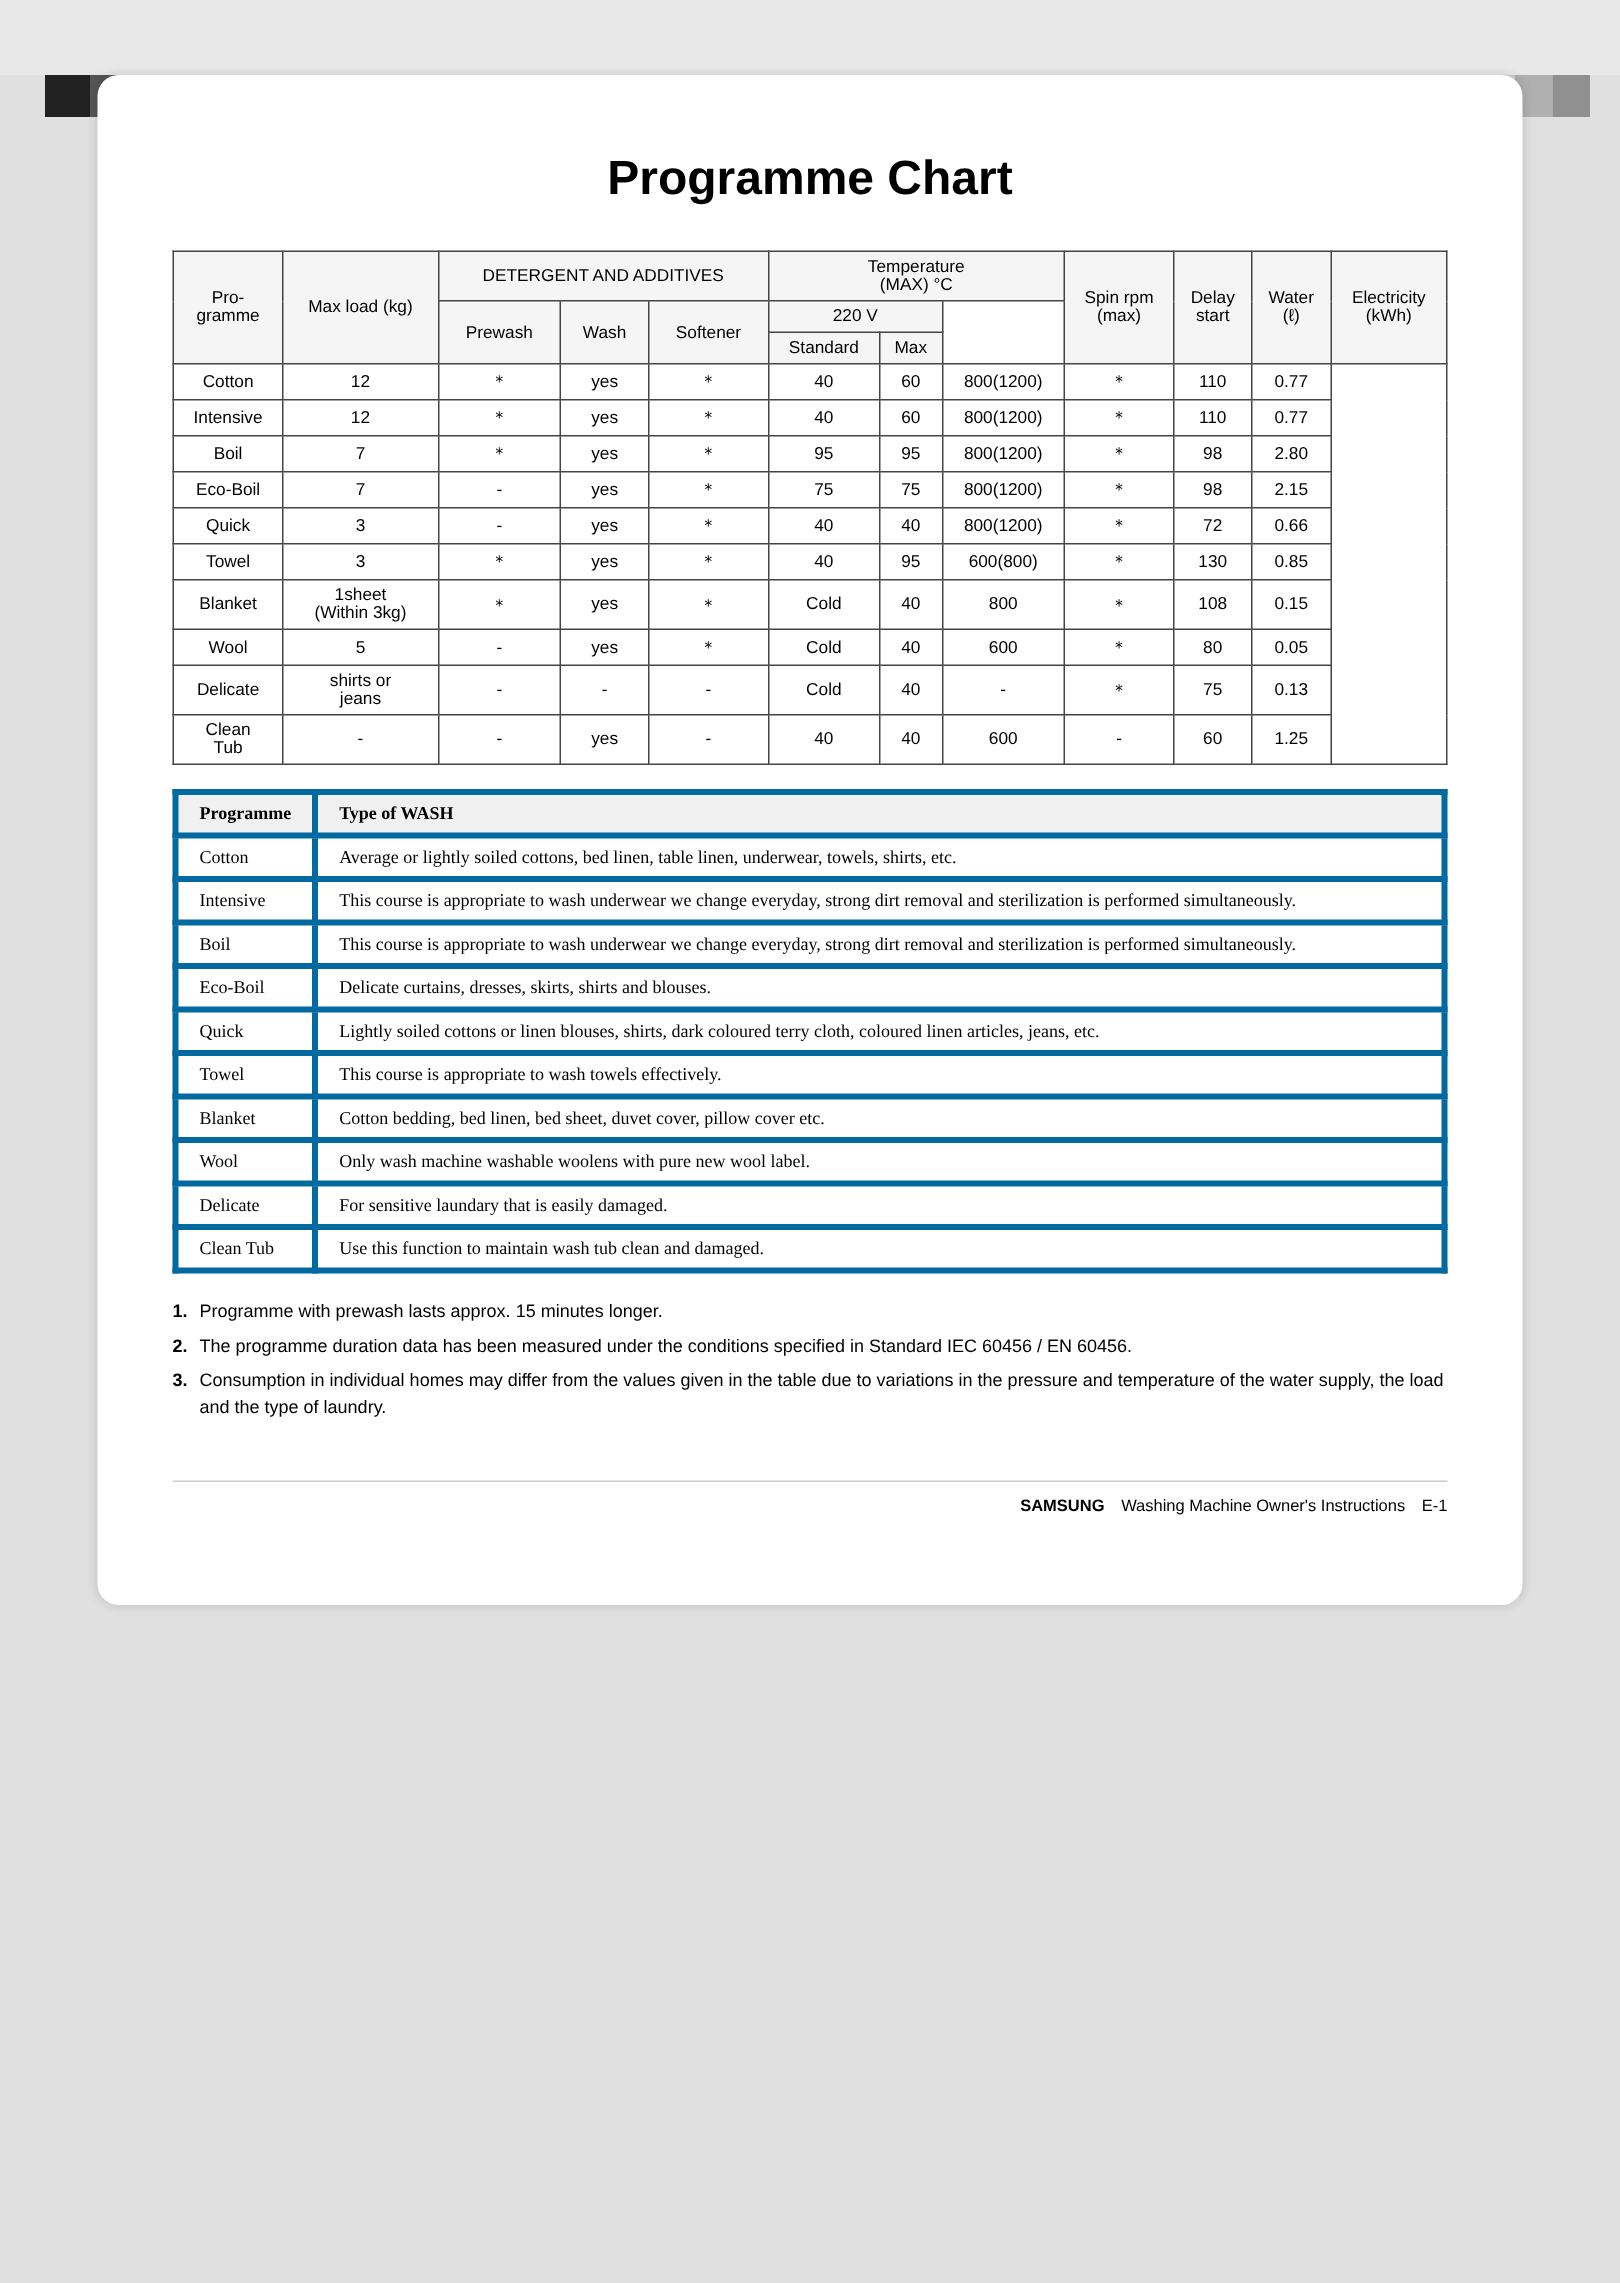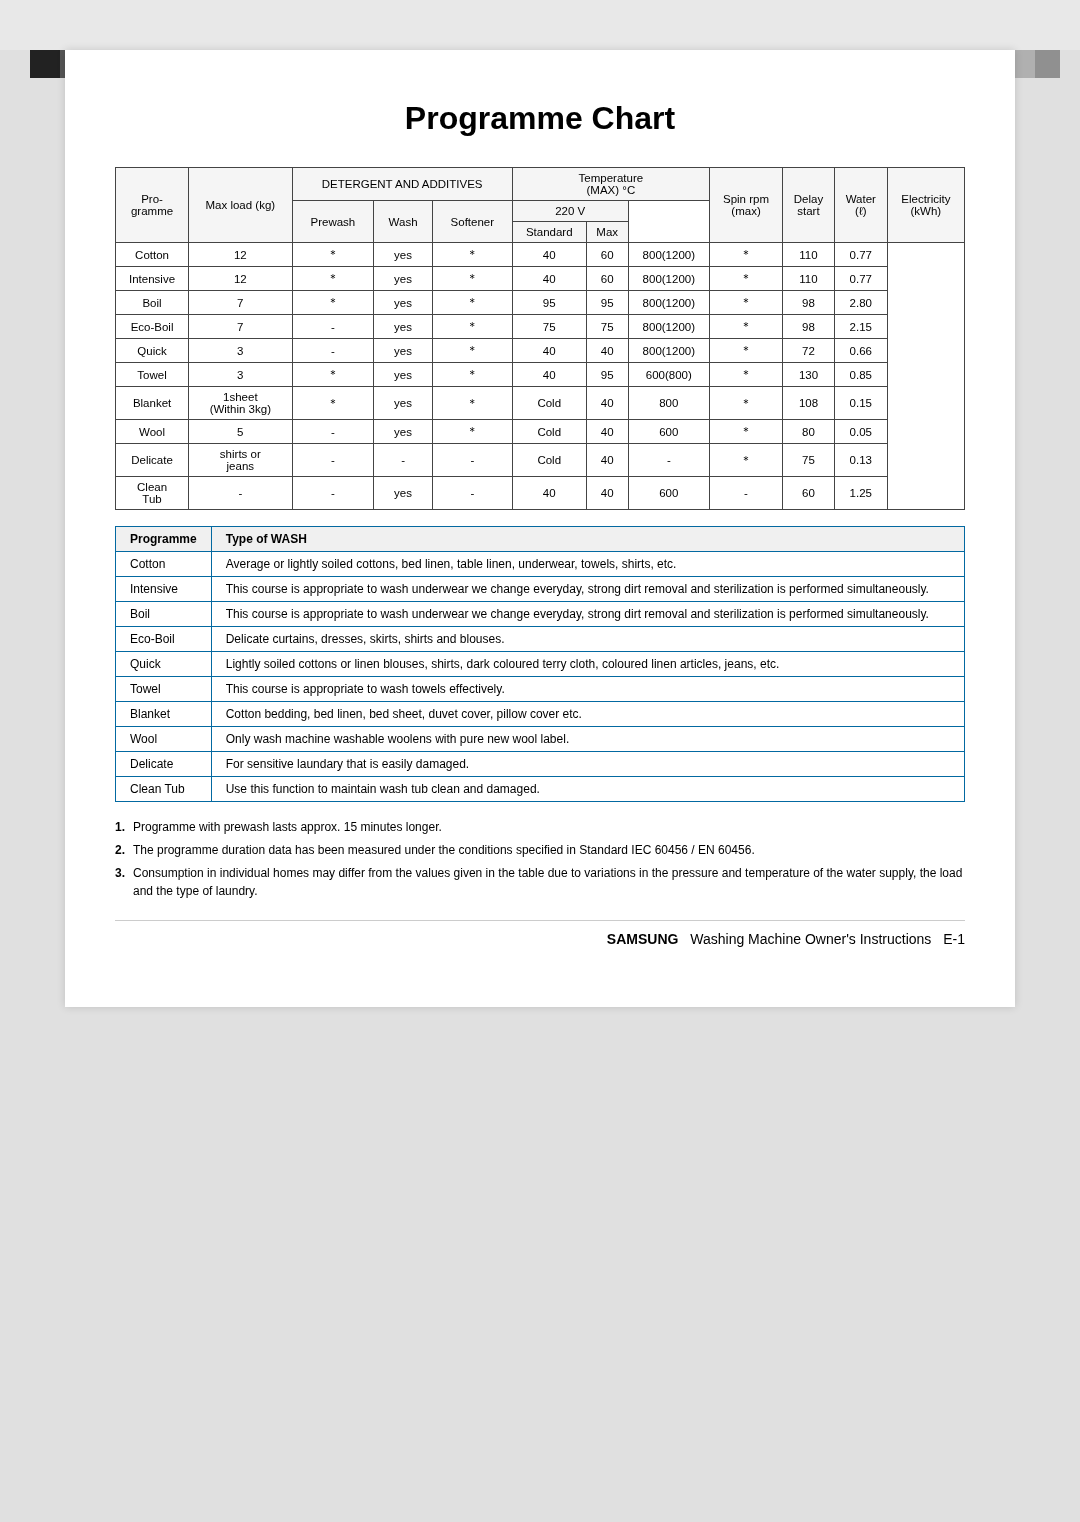--- a/index.html
+++ b/index.html
@@ -12,20 +12,21 @@
       position: relative;
       background-color: #e8e8e8;
     }
     .page {
       background: white;
       width: 950px;
       margin: 60px auto 40px auto;
       padding: 40px 50px 60px 50px;
       position: relative;
       box-shadow: 0 0 8px rgba(0,0,0,0.15);
+      border-radius: 14px;
     }
     .page-title {
       text-align: center;
       font-size: 32px;
       font-weight: bold;
       margin-bottom: 30px;
       margin-top: 10px;
     }
     .user-option-note {
       text-align: right;
@@ -52,23 +53,24 @@
     }
     
     .wash-table {
       width: 100%;
       border-collapse: collapse;
       border: 1px solid #444;
       font-size: 12px;
       margin-bottom: 16px;
     }
     .wash-table th, .wash-table td {
-      border: 1px solid #0369a1;
+      border: 4px solid #0369a1;
       padding: 5px 14px;
       vertical-align: top;
+      font-family: Liberation Serif, serif;
     }
     .wash-table thead th {
       background: #f0f0f0;
       font-weight: bold;
       text-align: left;
     }
     .wash-table thead th:first-child {
       width: 90px;
     }
     .notes-list {
@@ -347,20 +349,20 @@
         <li>
           <span class="num">2.</span>
           <span> The programme duration data has been measured under the conditions specified in Standard IEC 60456 / EN 60456.</span>
         </li>
         <li>
           <span class="num">3.</span>
           <span> Consumption in individual homes may differ from the values given in the table due to variations in the pressure and temperature of the water supply, the load and the type of laundry.</span>
         </li>
       </ol>
 
-    <div style="margin-top:20px; text-align:right; font-size:14px; padding-top:10px; border-top:1px solid #ccc;">
+    <div style="margin-top:40px; text-align:right; font-size:11px; padding-top:10px; border-top:1px solid #ccc;">
       <span style="font-weight:bold;">SAMSUNG</span>
       <span style="margin-left:8px;">Washing Machine Owner's Instructions</span>
       <span style="margin-left:8px;">E-1</span>
     </div>
   </div>
 
 </div>
 
 </body></html>

